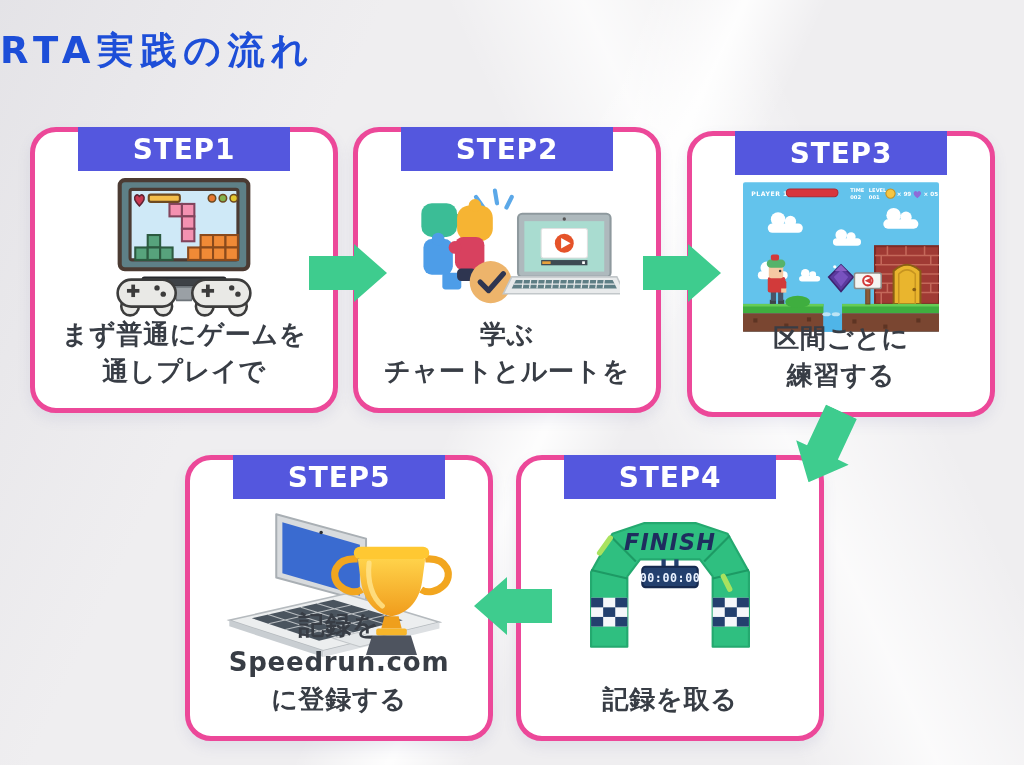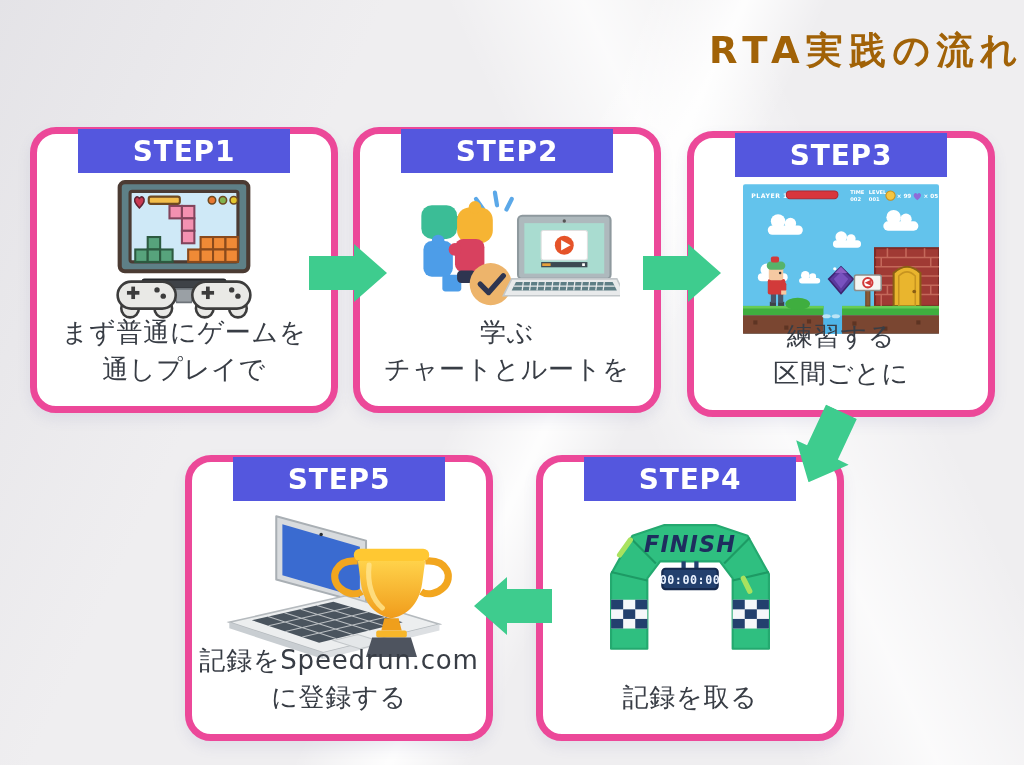--- a/index.html
+++ b/index.html
@@ -8,42 +8,42 @@
     position:relative; overflow:hidden;
     font-family:"DejaVu Sans","Liberation Sans",sans-serif;
     background-color:#EFEEF0;
     background-image:
       linear-gradient(295deg, rgba(255,255,255,0) 40%, rgba(255,255,255,0.9) 46%, rgba(255,255,255,0) 53%),
       linear-gradient(115deg, rgba(227,226,230,0.9) 0%, rgba(227,226,230,0) 28%),
       linear-gradient(65deg, rgba(255,255,255,0) 58%, rgba(255,255,255,0.75) 68%, rgba(255,255,255,0) 80%);
   }
   .page-title {
     position:absolute; top:26px; left:0; width:100%;
-    text-align:right; font-size:37px; font-weight:800;
-    letter-spacing:0.17em; color:#a16207;
+    text-align:left; font-size:37px; font-weight:800;
+    letter-spacing:0.17em; color:#1d4ed8;
   }
   .card {
     position:absolute; width:308px; height:286px;
-    background:#FFFFFF; border:7px solid #ec4899; border-radius:26px;
+    background:#FFFFFF; border:5px solid #ec4899; border-radius:26px;
     box-shadow:0 6px 14px rgba(90,90,160,0.10);
     z-index:1;
   }
   .banner {
     position:absolute; top:-5px; left:50%; transform:translateX(-50%);
     width:212px; height:44px; background:#5457DE;
     display:flex; align-items:center; justify-content:center;
     color:#FFFFFF; font-size:28px; font-weight:700; letter-spacing:0.03em;
   }
   .icon-area {
     position:absolute; top:46px; left:0; right:0; height:150px;
     display:flex; align-items:flex-start; justify-content:center;
   }
   .caption {
     position:absolute; bottom:18px; left:0; width:100%;
-    text-align:center; font-size:26px; font-weight:400;
+    text-align:center; font-size:26px; font-weight:700;
     color:#383D45; line-height:1.42; letter-spacing:0.03em;
   }
   .arrow { position:absolute; z-index:6; width:78px; height:58px; }
   .arrow svg { display:block; }
   #arrow-down { transform:rotate(115deg); }
   .hud-text { font-weight:bold; fill:#FFFFFF; }
 </style>
 </head>
 <body>
 
@@ -238,22 +238,22 @@
         <rect x="37" y="95" width="5" height="9" rx="2" fill="#D23A3A"></rect>
           <rect x="37" y="103" width="5" height="4" fill="#F5C9A2"></rect>
         <rect x="25" y="80" width="14" height="13" rx="2" fill="#F5C9A2"></rect>
         <rect x="23" y="75" width="18" height="8" rx="4" fill="#56B36A"></rect>
         <rect x="27" y="70" width="8" height="6" rx="2" fill="#D23A3A"></rect>
         <circle cx="36" cy="86" r="1.2" fill="#333333"></circle>
       </g>
     </svg>
   </div>
   <div class="caption">
+    <div>区間ごとに</div>
     <div>練習する</div>
-    <div>区間ごとに</div>
   </div>
 </div>
 
 <div class="card" style="left:185px; top:455px;">
   <div class="banner">
     <span>STEP5</span>
   </div>
   <div class="icon-area">
     <svg width="245" height="153" viewBox="0 0 240 150">
       <defs>
@@ -282,21 +282,21 @@
         <polygon points="152,127 190,127 196,146 146,146" fill="#4E545F"></polygon>
       </g>
     </svg>
   </div>
   <div class="caption">
     <div>記録をSpeedrun.com</div>
     <div>に登録する</div>
   </div>
 </div>
 
-<div class="card" style="left:536px; top:455px;">
+<div class="card" style="left:516px; top:455px;">
   <div class="banner">
     <span>STEP4</span>
   </div>
   <div class="icon-area">
     <svg width="192" height="144" viewBox="0 0 180 135">
       <path d="M16,132 L16,62 L36,26 L66,16 L114,16 L144,26 L164,62 L164,132 L130,132 L130,66 L118,50 L62,50 L50,66 L50,132 Z" fill="#2FBF80" stroke="#24A96F" stroke-width="2" stroke-linejoin="round"></path>
       <path d="M16,60 L50,68 M34,28 L58,52 M164,60 L130,68 M146,28 L122,52" stroke="#1D9A64" stroke-width="2"></path>
       <path d="M24,44 L34,30 M140,66 L146,78" stroke="#A9E25F" stroke-width="5" stroke-linecap="round"></path>
       <g>
         <rect x="16" y="86" width="34" height="27" fill="#F5F7FA"></rect>

